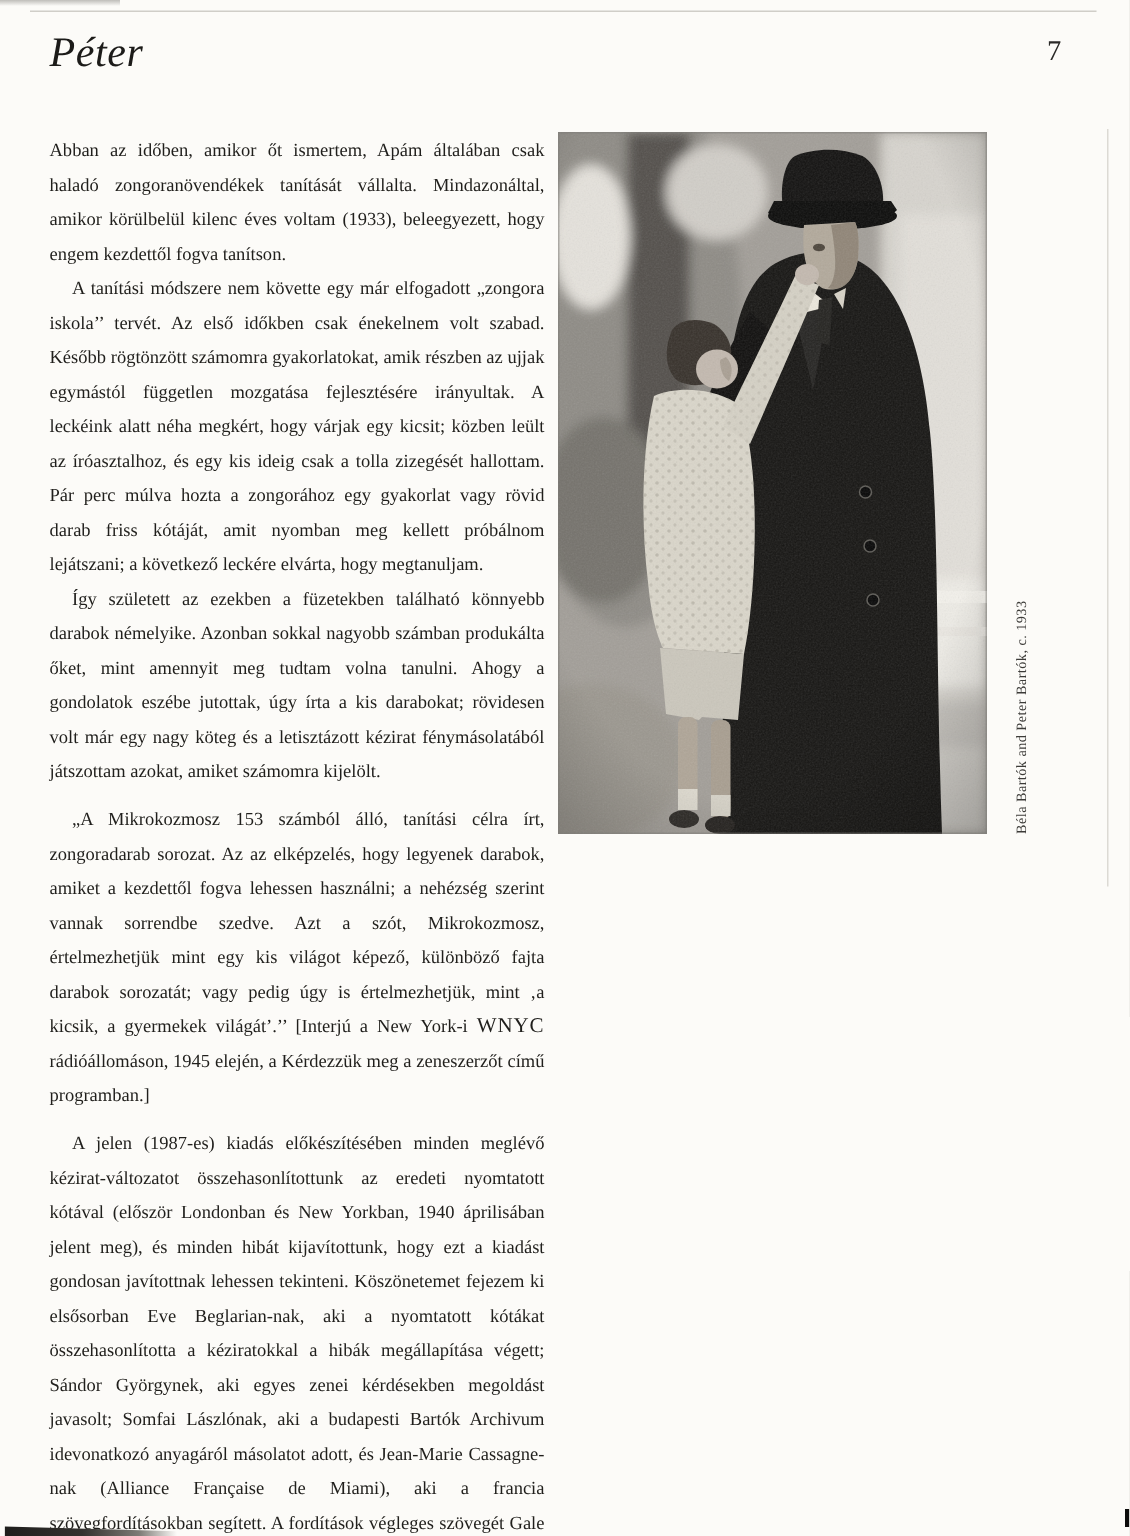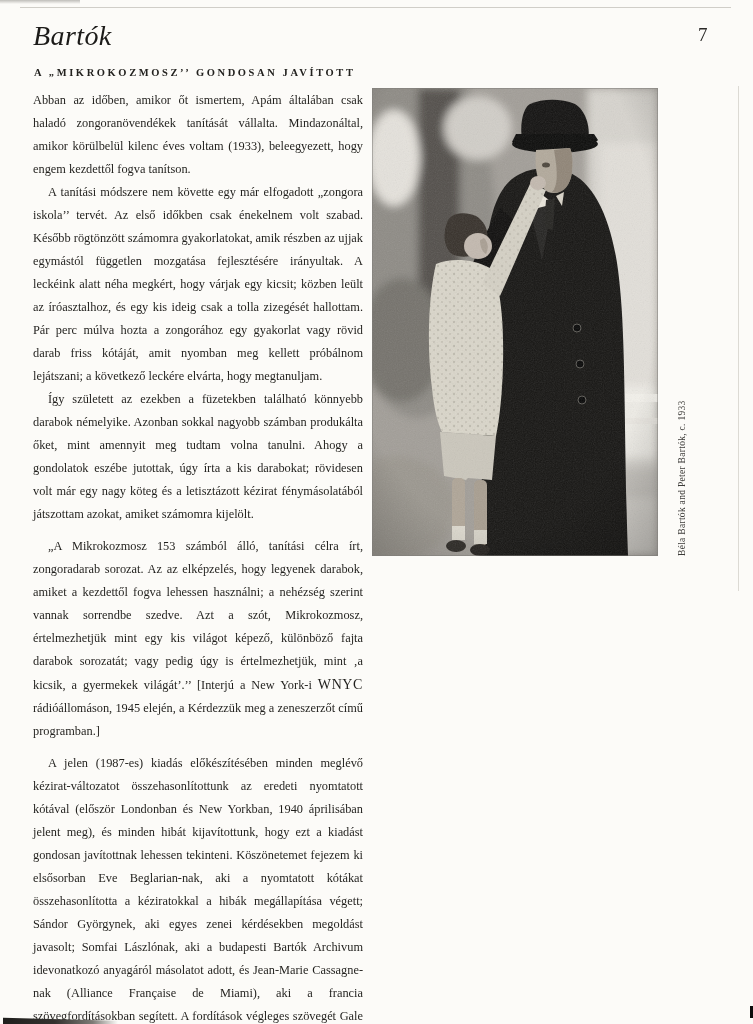--- a/index.html
+++ b/index.html
@@ -54,24 +54,23 @@
 </style>
 </head>
 <body>
 
 <div class="page">
 
   <div class="top-smudge"></div>
   <div class="top-rule"></div>
   <div class="edge-shadow"></div>
 
-  <h1 class="title">Bartók</h1>
+  <h1 class="title">Péter</h1>
 
   <div class="subtitle">
-    <div>A „MIKROKOZMOSZ’’ GONDOSAN JAVÍTOTT</div>
   </div>
 
   <div class="pageno">7</div>
 
   <div class="text-col">
     <div>
         <p><span>Abban az időben, amikor őt ismertem, Apám általában csak haladó zongoranövendékek tanítását vállalta. Mindazonáltal, amikor körülbelül kilenc éves voltam (1933), beleegyezett, hogy engem kezdettől fogva tanítson.</span></p>
         <p class="ind"><span>A tanítási módszere nem követte egy már elfogadott „zongora iskola’’ tervét. Az első időkben csak énekelnem volt szabad. Később rögtönzött számomra gyakorlatokat, amik részben az ujjak egymástól független mozgatása fejlesztésére irányultak. A leckéink alatt néha megkért, hogy várjak egy kicsit; közben leült az íróasztalhoz, és egy kis ideig csak a tolla zizegését hallottam. Pár perc múlva hozta a zongorához egy gyakorlat vagy rövid darab friss kótáját, amit nyomban meg kellett próbálnom lejátszani; a következő leckére elvárta, hogy megtanuljam.</span></p>
         <p class="ind"><span>Így született az ezekben a füzetekben található könnyebb darabok némelyike. Azonban sokkal nagyobb számban produkálta őket, mint amennyit meg tudtam volna tanulni. Ahogy a gondolatok eszébe jutottak, úgy írta a kis darabokat; rövidesen volt már egy nagy köteg és a letisztázott kézirat fénymásolatából játszottam azokat, amiket számomra kijelölt.</span></p>
         <p class="ind gap"><span>„A </span><span class="it">Mikrokozmosz</span><span> 153 számból álló, tanítási célra írt, zongoradarab sorozat. Az az elképzelés, hogy legyenek darabok, amiket a kezdettől fogva lehessen használni; a nehézség szerint vannak sorrendbe szedve. Azt a szót, </span><span class="it">Mikrokozmosz</span><span>, értelmezhetjük mint egy kis világot képező, különböző fajta darabok sorozatát; vagy pedig úgy is értelmezhetjük, mint ‚a kicsik, a gyermekek világát’.’’ [Interjú a New York-i </span><span class="scaps">WNYC</span><span> rádióállomáson, 1945 elején, a </span><span class="it">Kérdezzük meg a zeneszerzőt</span><span> című programban.]</span></p>

